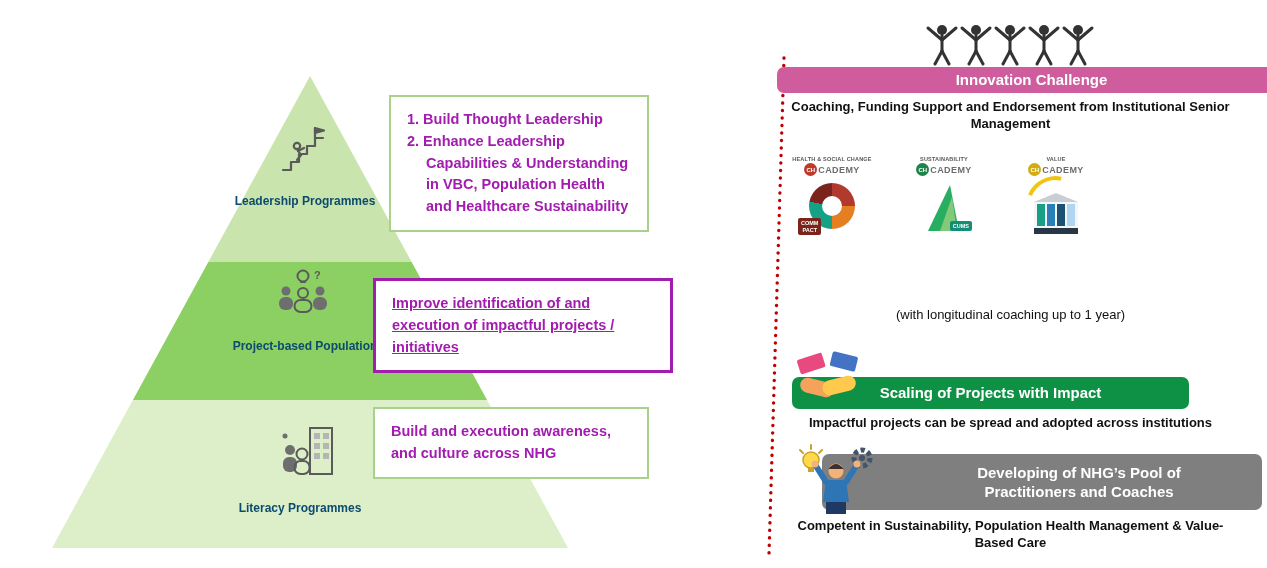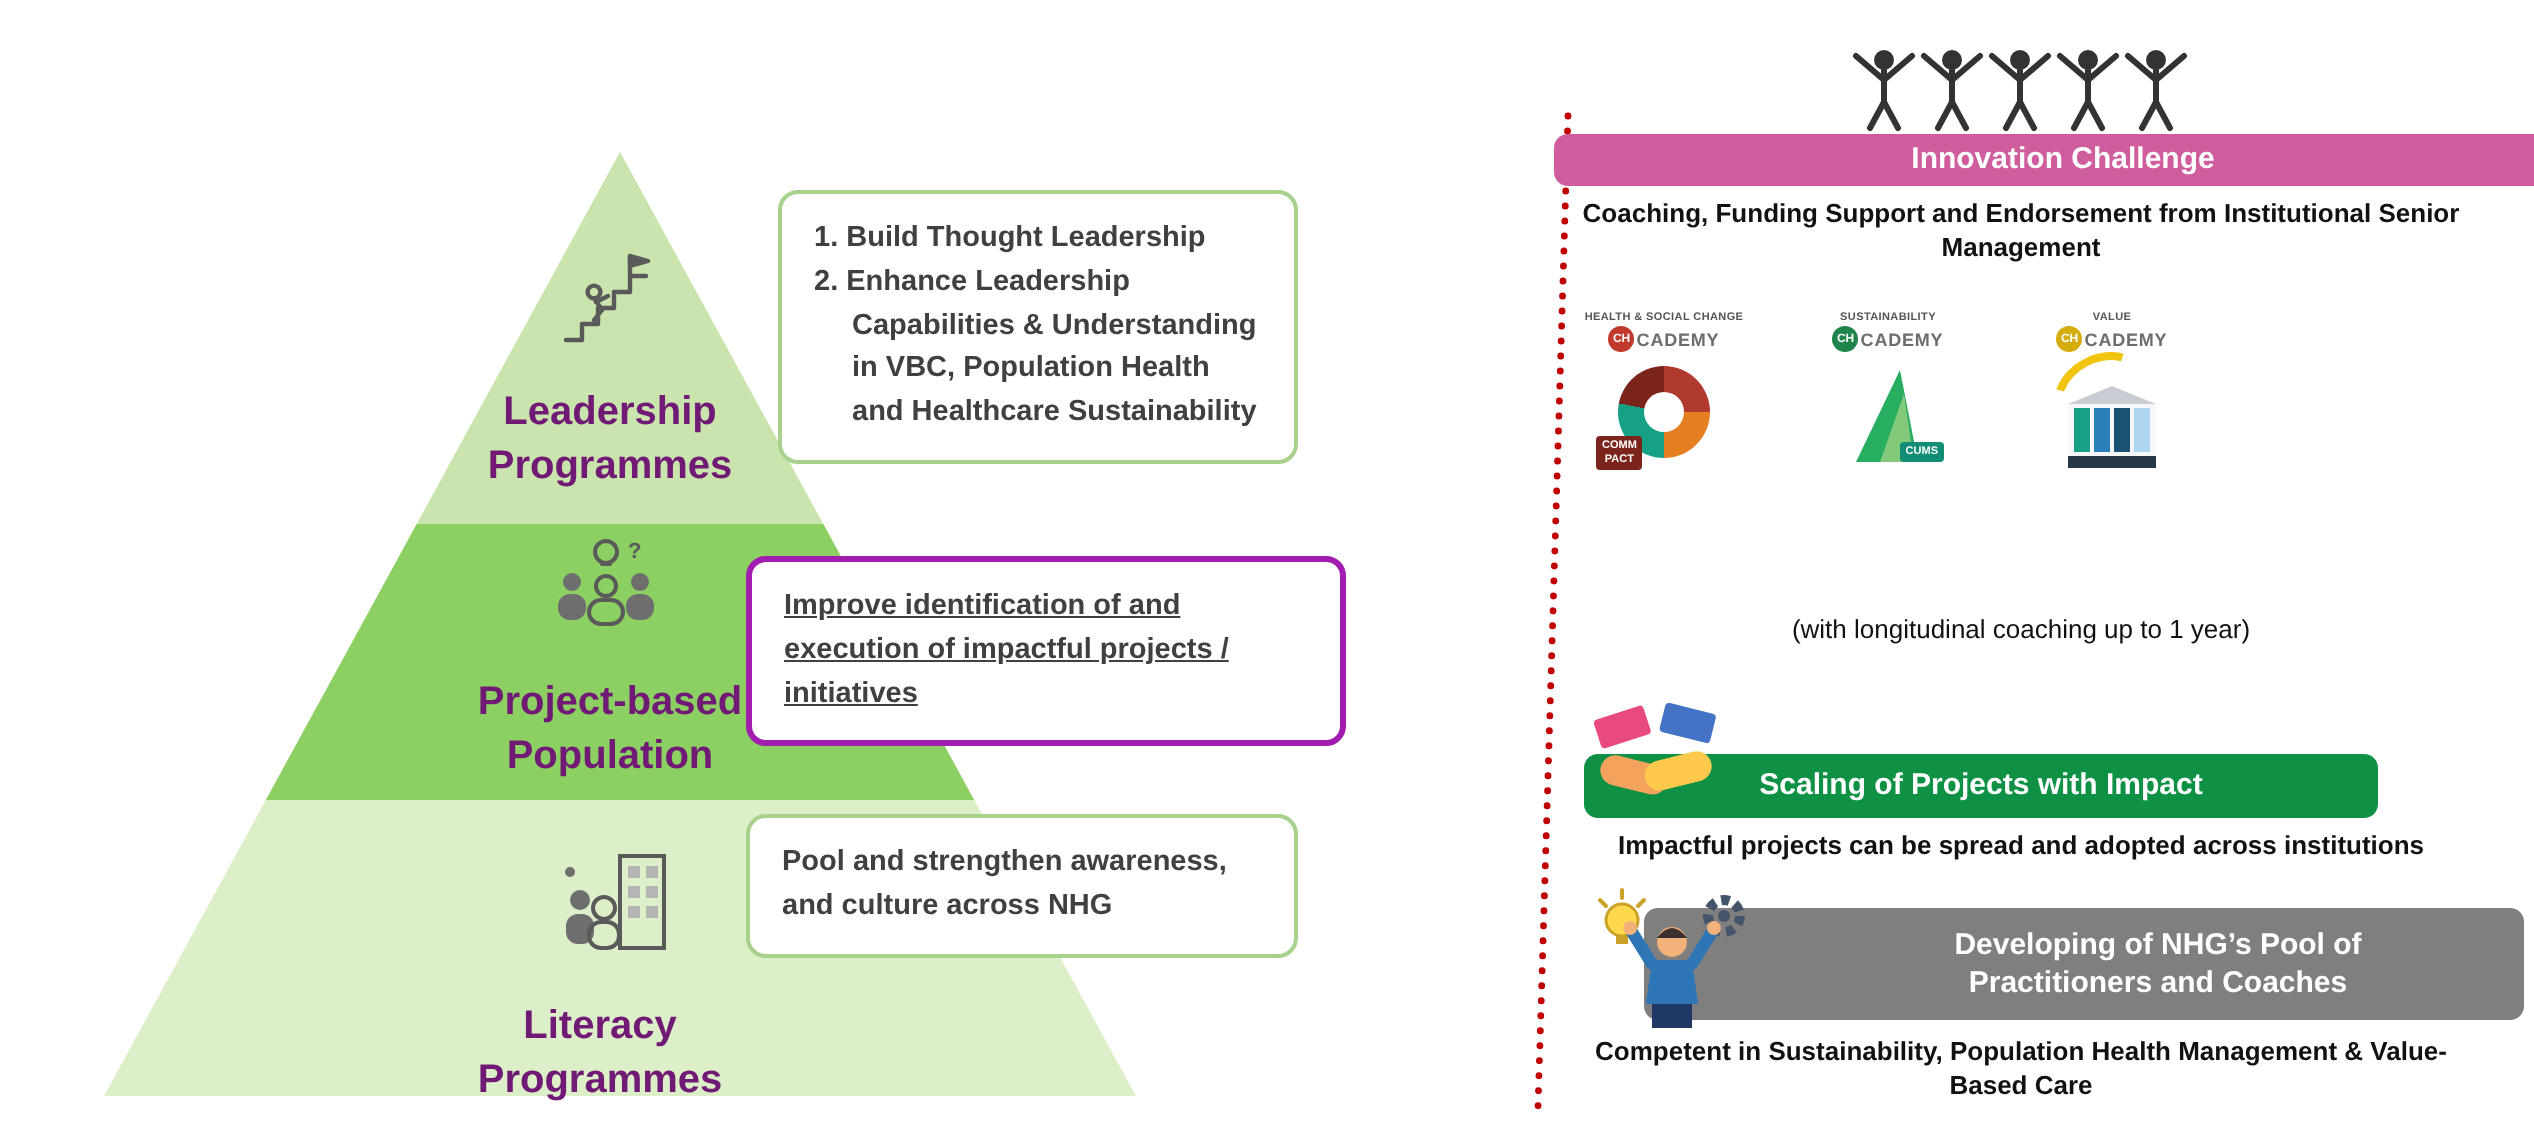--- a/index.html
+++ b/index.html
@@ -18,37 +18,37 @@
   .pyramid {
     position: absolute; left: 52px; top: 76px; width: 516px; height: 472px;
     clip-path: polygon(50% 0, 0 100%, 100% 100%);
   }
   .band-top { height: 186px; background: #c9e4ad; }
   .band-mid { height: 138px; background: #8ccf63; }
   .band-bot { height: 148px; background: #dcefc8; }
 
   .tier-label {
     position: absolute; text-align: center;
-    font-weight: bold; font-size: 20px; color: #701a75; line-height: 1.35;
+    font-weight: bold; font-size: 12px; color: #0c4a6e; line-height: 1.35;
   }
   .lbl-leadership { left: 225px; top: 193px; width: 160px; }
   .lbl-project    { left: 230px; top: 338px; width: 150px; }
   .lbl-literacy   { left: 200px; top: 500px; width: 200px; }
 
   .tier-icon { position: absolute; }
   .icon-leadership { left: 277px; top: 124px; }
   .icon-project    { left: 275px; top: 266px; }
   .icon-literacy   { left: 278px; top: 424px; }
 
   
   .callout {
     position: absolute; background: #fff;
-    border: 2px solid #a9d18e; border-radius: 10px;
+    border: 2px solid #a9d18e; border-radius: 0;
     padding: 12px 16px; font-weight: bold; font-size: 14.5px;
-    color: #404040; line-height: 1.5;
+    color: #a21caf; line-height: 1.5;
   }
   .callout-leadership { left: 389px; top: 95px;  width: 260px; }
   .callout-project    { left: 373px; top: 278px; width: 300px; border: 3px solid #a21caf; text-decoration: underline; }
   .callout-literacy   { left: 373px; top: 407px; width: 276px; }
   .hang { padding-left: 19px; text-indent: -19px; }
 
   
   .divider { position: absolute; left: 0; top: 0; pointer-events: none; }
 
   
@@ -191,21 +191,21 @@
   <div class="tier-label lbl-literacy">Literacy Programmes</div>
 
   <div class="callout callout-leadership">
     <div class="hang">1. Build Thought Leadership</div>
     <div class="hang">2. Enhance Leadership Capabilities &amp; Understanding in VBC, Population Health and Healthcare Sustainability</div>
   </div>
   <div class="callout callout-project">
     <div>Improve identification of and execution of impactful projects / initiatives</div>
   </div>
   <div class="callout callout-literacy">
-    <div>Pool and strengthen awareness, and culture across NHG</div>
+    <div>Build and execution awareness, and culture across NHG</div>
   </div>
 
   <svg class="divider" width="1267" height="568" viewBox="0 0 1267 568">
     <line x1="784" y1="58" x2="769" y2="554" stroke="#c00000" stroke-width="3.4" stroke-linecap="round" stroke-dasharray="0.1 7.4"></line>
   </svg>
 
   <svg class="people-chain" width="170" height="46" viewBox="0 0 170 46" stroke="#333" stroke-width="3" stroke-linecap="round" fill="none">
     <defs>
       <g id="fig">
         <circle cx="17" cy="8" r="5" fill="#333" stroke="none"></circle>

